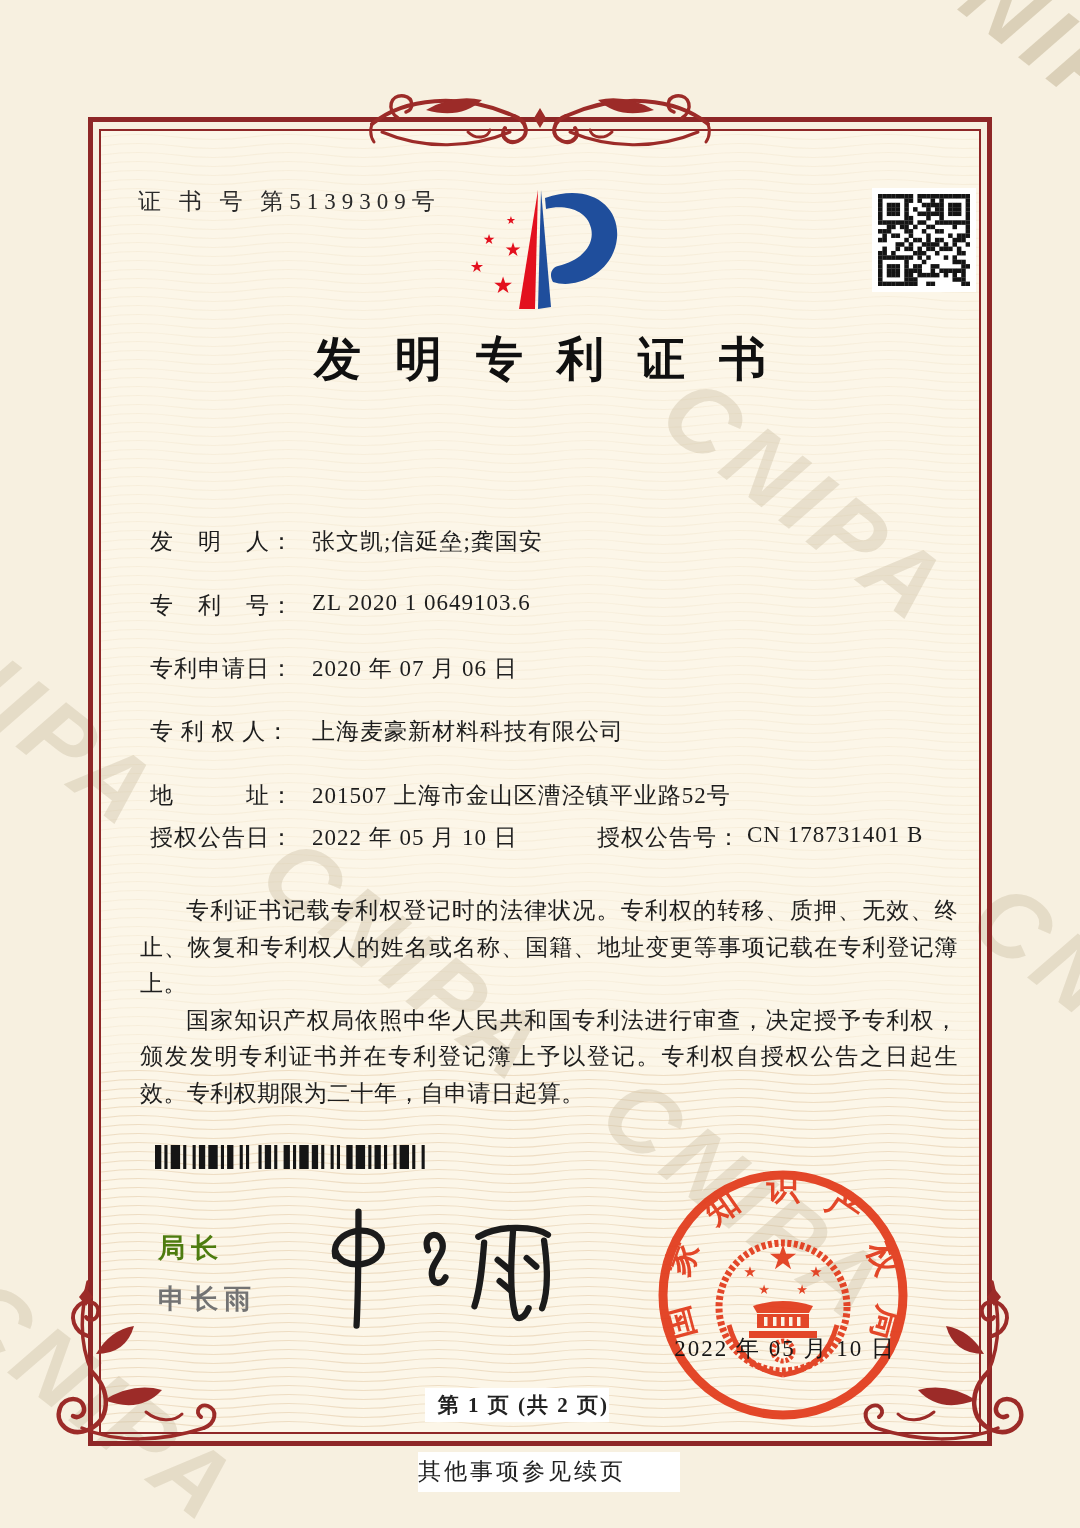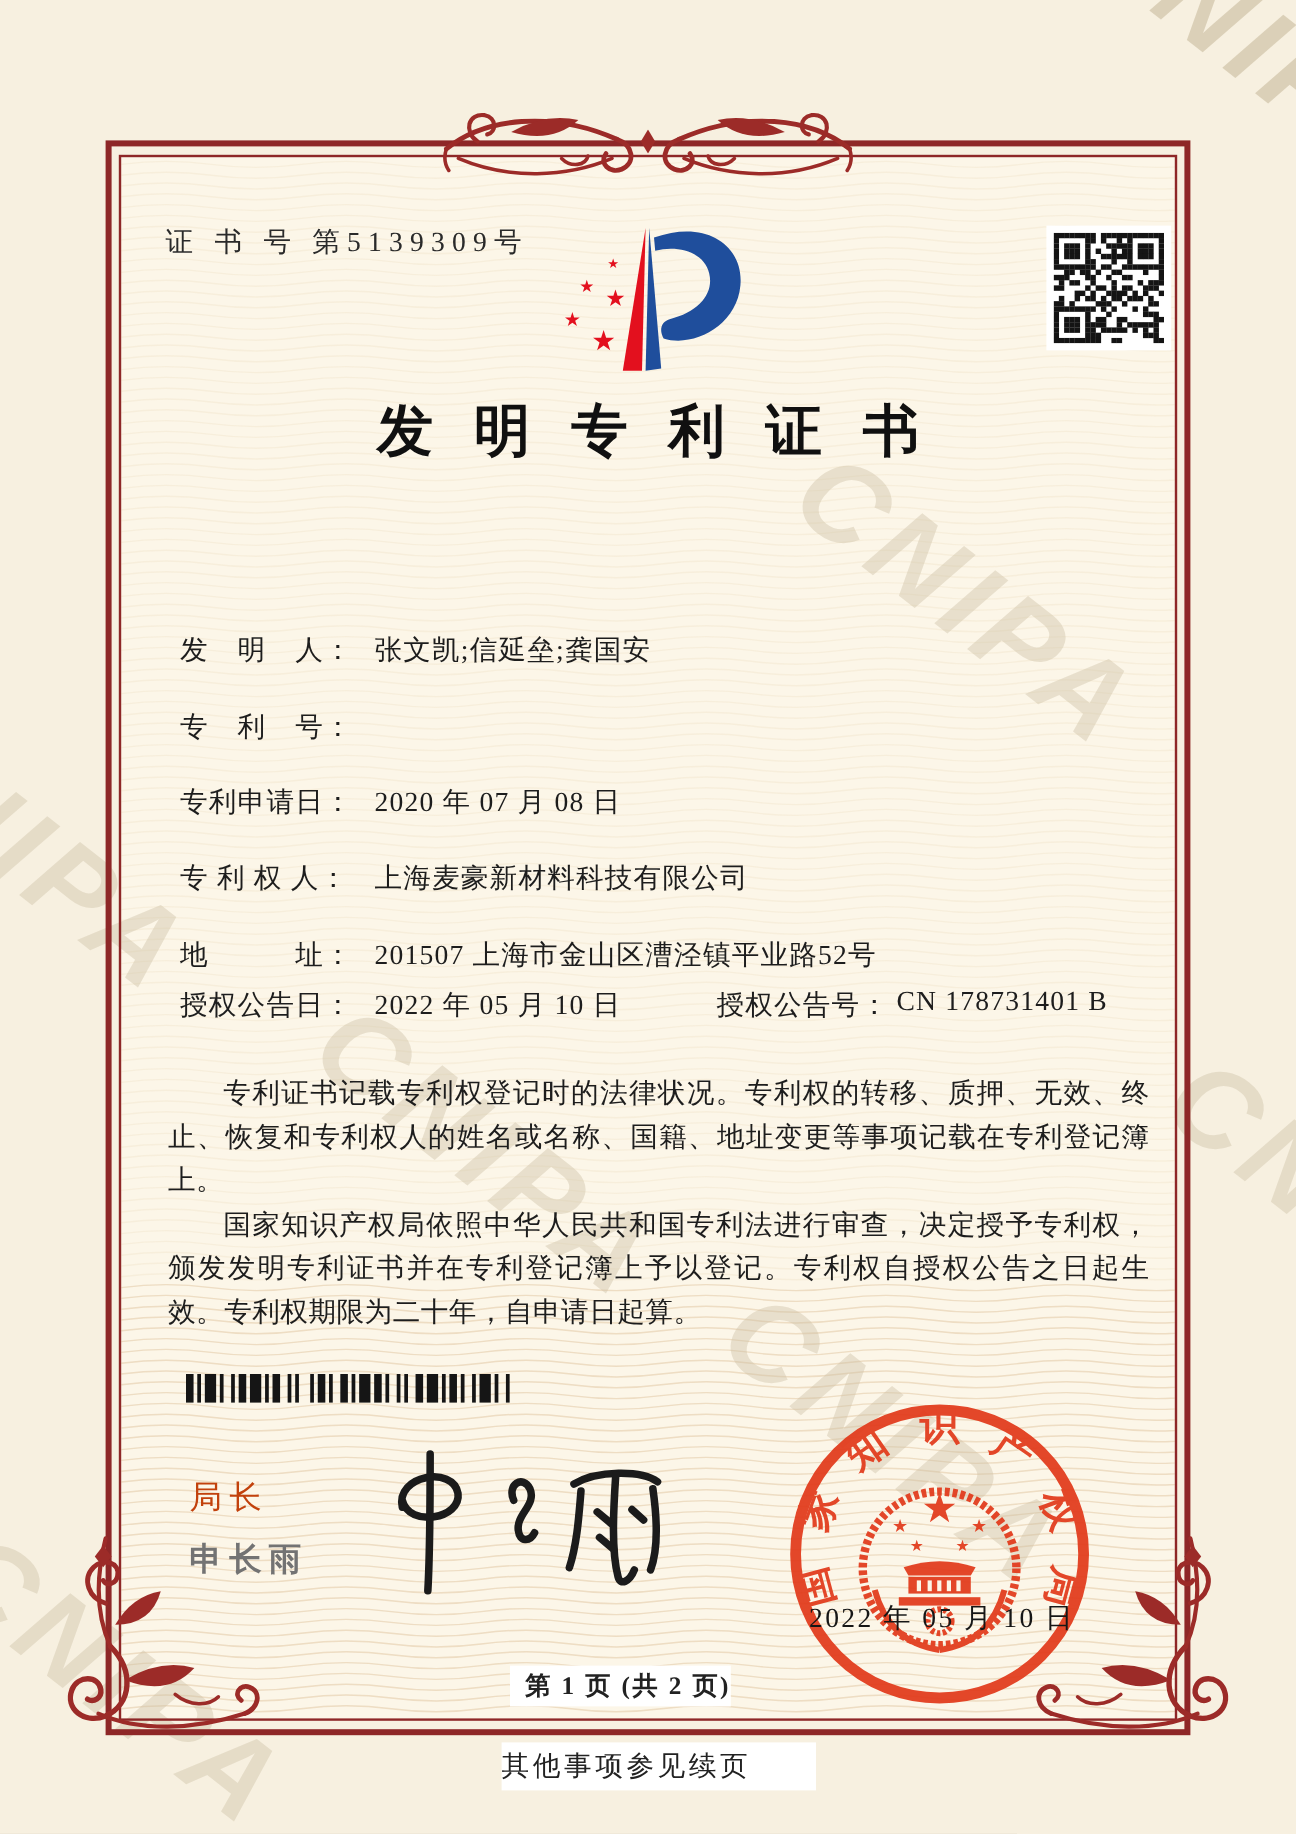--- a/index.html
+++ b/index.html
@@ -25,21 +25,21 @@
     left:0;right:0;top:328px;text-align:center;font-size:47px;font-weight:bold;
     letter-spacing:34px;text-indent:34px;color:#101010;
   }
   .row{left:150px;width:810px;display:flex;font-size:23px;letter-spacing:1px;color:#1d1d1d;}
   .row .lbl{flex:0 0 162px;white-space:pre;}
   .row .val{white-space:pre;}
   .row .pair2{position:absolute;left:415px;top:0;display:flex;}
   .row .pair2 .lbl2{white-space:pre;margin-right:6px;margin-left:32px;}
   .paras{left:140px;top:893px;width:818px;}
   .paras p{margin:0;font-size:23px;line-height:36.5px;text-indent:2em;text-align:justify;letter-spacing:0.4px;color:#1d1d1d;}
-  .officer-title{left:158px;top:1230px;font-family:"Liberation Sans","DejaVu Sans",sans-serif;font-weight:normal;font-size:27px;letter-spacing:6px;color:#c2410c;}
+  .officer-title{left:158px;top:1230px;font-family:"Liberation Sans","DejaVu Sans",sans-serif;font-weight:bold;font-size:27px;letter-spacing:6px;color:#4d7c0f;}
   .officer-name{left:158px;top:1281px;font-family:Liberation Serif, serif;font-weight:bold;font-size:27px;letter-spacing:6px;color:#737373;}
   .seal-date{left:640px;top:1333px;width:290px;text-align:center;font-size:23px;letter-spacing:2px;color:#161616;z-index:6;}
   .strip{background:#ffffff;z-index:4;}
   .page-num{left:425px;top:1388px;width:184px;height:34px;line-height:34px;text-align:right;font-size:21px;letter-spacing:2px;color:#222;font-weight:bold;}
   .bottom-note{left:418px;top:1452px;width:262px;height:40px;line-height:40px;text-align:left;font-size:23px;letter-spacing:3px;color:#222;}
   .z1{z-index:1}.z2{z-index:2}.z3{z-index:3}.z4{z-index:4}.z5{z-index:5}
   svg{display:block;}
   .mirror{transform:scaleX(-1);}
 </style>
 </head>
@@ -524,24 +524,25 @@
   </div>
 
   <div class="abs title z5">发明专利证书</div>
 
   <div class="abs row z5" style="top:526px">
     <span class="lbl">发　明　人：</span>
     <span class="val">张文凯;信延垒;龚国安</span>
   </div>
   <div class="abs row z5" style="top:590px">
     <span class="lbl">专　利　号：</span>
+    <span class="val">ZL 2020 1 0649103.6</span>
   </div>
   <div class="abs row z5" style="top:653px">
     <span class="lbl">专利申请日：</span>
-    <span class="val">2020 年 07 月 08 日</span>
+    <span class="val">2020 年 07 月 06 日</span>
   </div>
   <div class="abs row z5" style="top:716px">
     <span class="lbl">专 利 权 人：</span>
     <span class="val">上海麦豪新材料科技有限公司</span>
   </div>
   <div class="abs row z5" style="top:780px">
     <span class="lbl">地　　　址：</span>
     <span class="val">201507 上海市金山区漕泾镇平业路52号</span>
   </div>
   <div class="abs row z5" style="top:822px;position:absolute">

